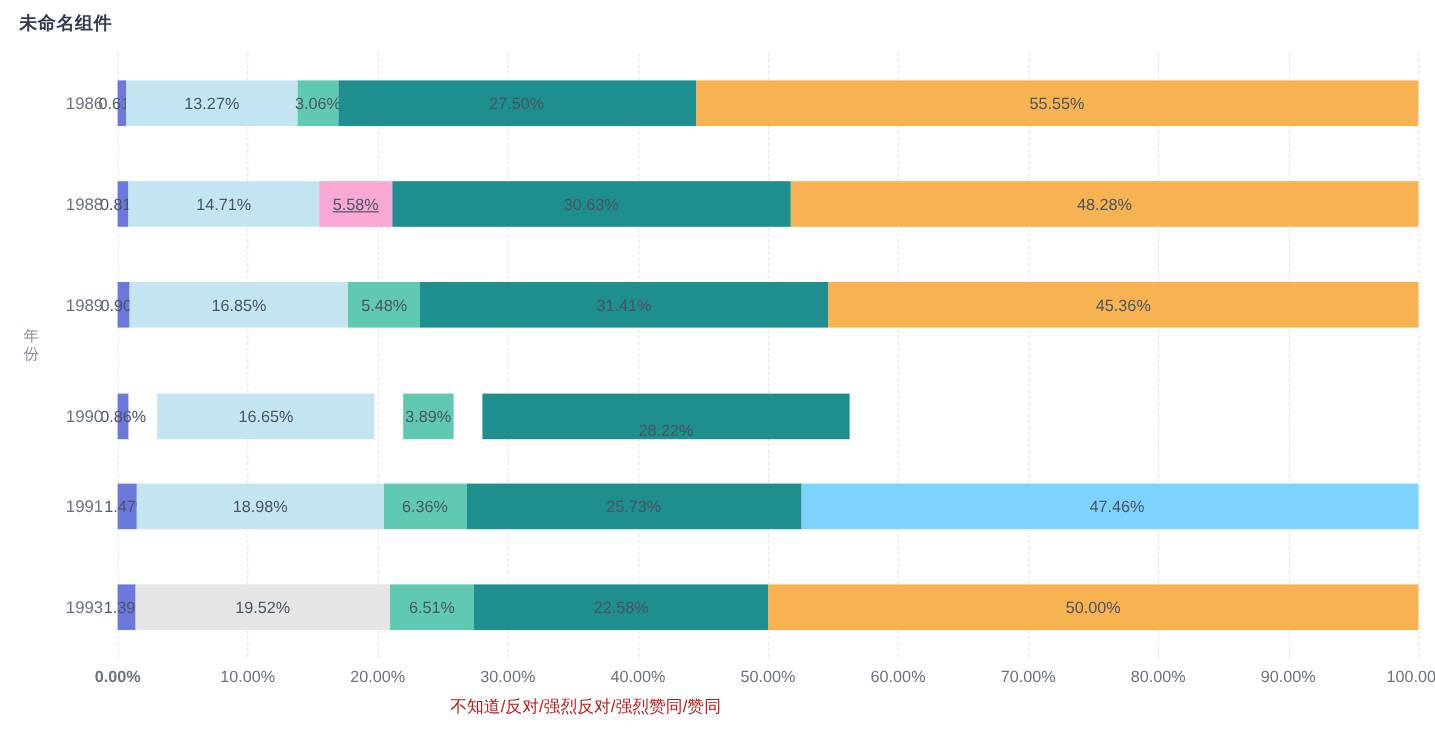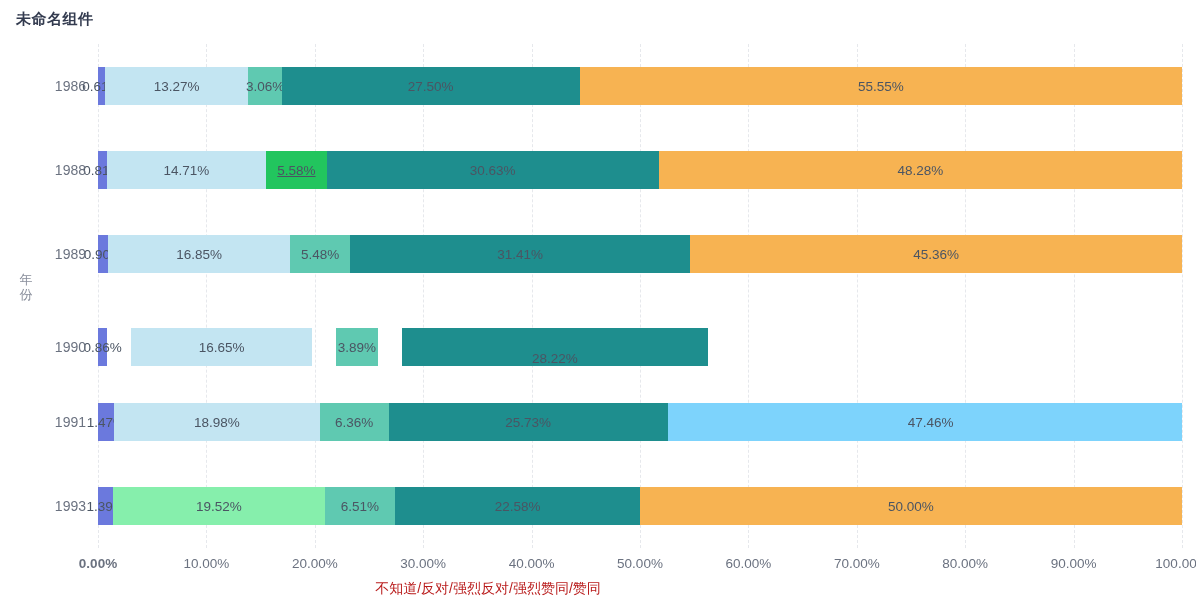--- a/index.html
+++ b/index.html
@@ -169,21 +169,21 @@
           </div>
         </div>
         <div class="bar-row" style="top: 107px;">
           <div class="year-label">1988</div>
           <div class="seg" style="width: 0.81%; background: rgb(107, 121, 221);">
             <span class="seg-label">0.81%</span>
           </div>
           <div class="seg" style="width: 14.71%; background: rgb(195, 229, 242);">
             <span class="seg-label">14.71%</span>
           </div>
-          <div class="seg" style="width: 5.58%; background: #22c55e; text-decoration: underline;">
+          <div class="seg" style="width: 5.58%; background: #f9a8d4; text-decoration: underline;">
             <span class="seg-label">5.58%</span>
           </div>
           <div class="seg" style="width: 30.63%; background: rgb(30, 142, 142);">
             <span class="seg-label">30.63%</span>
           </div>
           <div class="seg" style="width: 48.28%; background: rgb(247, 179, 82);">
             <span class="seg-label">48.28%</span>
           </div>
         </div>
         <div class="bar-row" style="top: 191px;">
@@ -235,21 +235,21 @@
           </div>
           <div class="seg" style="width: 47.46%; background: #7dd3fc; padding-left: 12px;">
             <span class="seg-label">47.46%</span>
           </div>
         </div>
         <div class="bar-row" style="top: 443px;">
           <div class="year-label">1993</div>
           <div class="seg" style="width: 1.39%; background: rgb(107, 121, 221);">
             <span class="seg-label">1.39%</span>
           </div>
-          <div class="seg" style="width: 19.52%; background: #86efac;">
+          <div class="seg" style="width: 19.52%; background: #e5e5e5;">
             <span class="seg-label">19.52%</span>
           </div>
           <div class="seg" style="width: 6.51%; background: rgb(95, 201, 177);">
             <span class="seg-label">6.51%</span>
           </div>
           <div class="seg" style="width: 22.58%; background: rgb(30, 142, 142);">
             <span class="seg-label">22.58%</span>
           </div>
           <div class="seg" style="width: 50%; background: rgb(247, 179, 82);">
             <span class="seg-label">50.00%</span>

